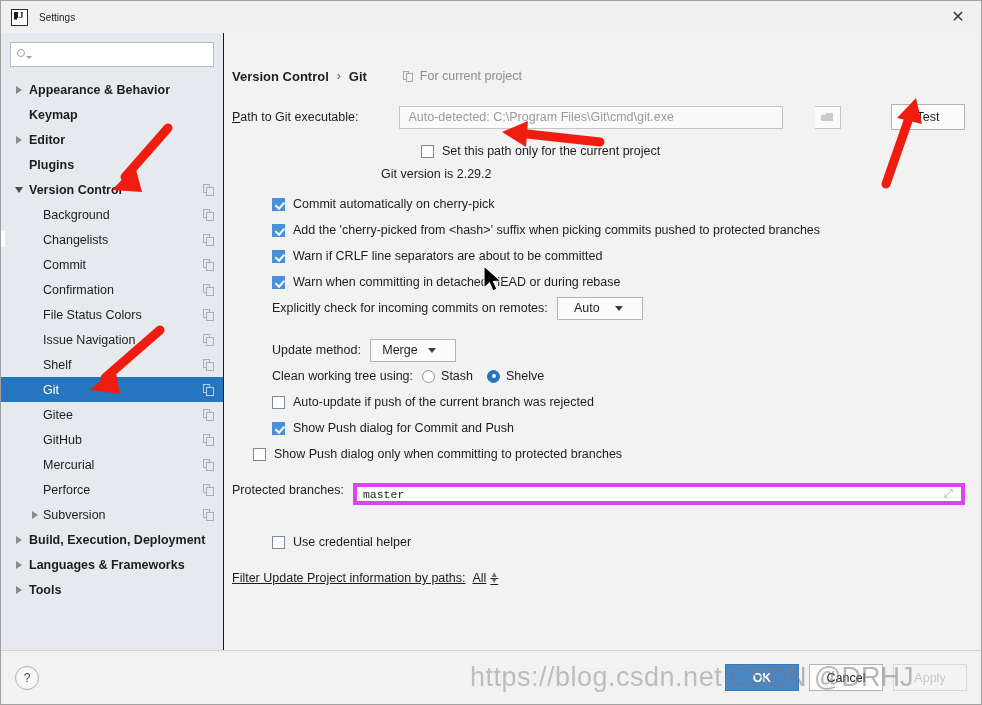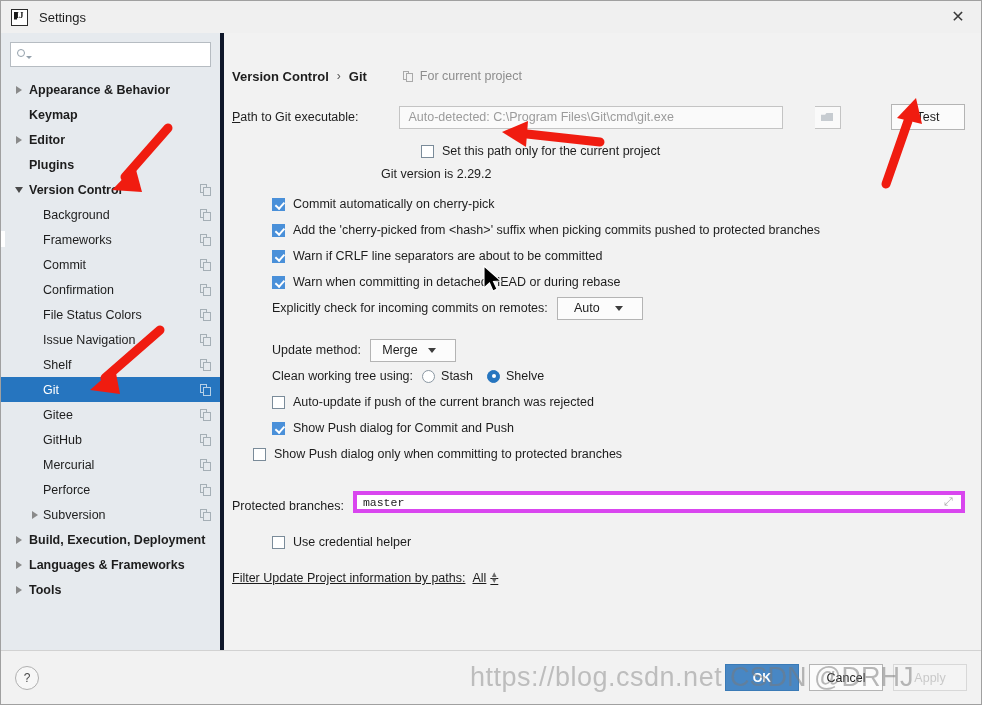--- a/index.html
+++ b/index.html
@@ -57,21 +57,21 @@
     width: 15px;
     text-align: center;
     font-size: 9px;
     font-weight: bold;
     font-family: "Liberation Serif", serif;
     color: #1b1b1b;
     line-height: 13px;
   }
   .title-text {
     margin-left: 11px;
-    font-size: 13px;
+    font-size: 10px;
     color: #1d1d1d;
   }
   .close-btn {
     position: absolute;
     right: 0; top: 0;
     width: 46px; height: 31px;
     display: flex; align-items: center; justify-content: center;
     font-size: 16px;
     color: #3a3a3a;
     cursor: default;
@@ -79,21 +79,21 @@
   
   .body-split {
     display: flex;
     flex: 1 1 auto;
     min-height: 0;
   }
   
   .sidebar {
     width: 223px;
     background: #e6eaee;
-    border-right: 4px solid #0f172a;
+    border-right: 1px solid #0f172a;
     box-sizing: border-box;
     flex: 0 0 auto;
     display: flex;
     flex-direction: column;
     padding-top: 9px;
   }
   .search-wrap { padding: 0 9px 10px 9px; }
   .search-box {
     height: 25px;
     background: #ffffff;
@@ -360,21 +360,21 @@
   .radio.on::after {
     content: "";
     position: absolute;
     left: 3.5px; top: 3.5px;
     width: 4px; height: 4px;
     border-radius: 50%;
     background: #ffffff;
   }
   .radio-grp { display: flex; align-items: flex-start; margin-left: 9px; }
   .radio-item { display: flex; align-items: center; margin-right: 14px; }
-  .pb-row { display: flex; align-items: flex-end; height: 30px; }
+  .pb-row { display: flex; align-items: flex-start; height: 30px; }
   .pb-field {
     flex: 1 1 auto;
     height: 22px;
     margin-left: 9px;
     background: #ffffff;
     border: 4px solid #d946ef;
     box-sizing: border-box;
     display: flex;
     align-items: center;
     padding-left: 6px;
@@ -516,21 +516,21 @@
             <span class="tree-label">Version Control</span>
             <span class="copy-icon"></span>
           </div>
           <div class="tree-item lvl1 noarrow">
             <span class="arrow right"></span>
             <span class="tree-label">Background</span>
             <span class="copy-icon"></span>
           </div>
           <div class="tree-item lvl1 noarrow">
             <span class="arrow right"></span>
-            <span class="tree-label">Frameworks</span>
+            <span class="tree-label">Changelists</span>
             <span class="copy-icon"></span>
           </div>
           <div class="tree-item lvl1 noarrow">
             <span class="arrow right"></span>
             <span class="tree-label">Commit</span>
             <span class="copy-icon"></span>
           </div>
           <div class="tree-item lvl1 noarrow">
             <span class="arrow right"></span>
             <span class="tree-label">Confirmation</span>

